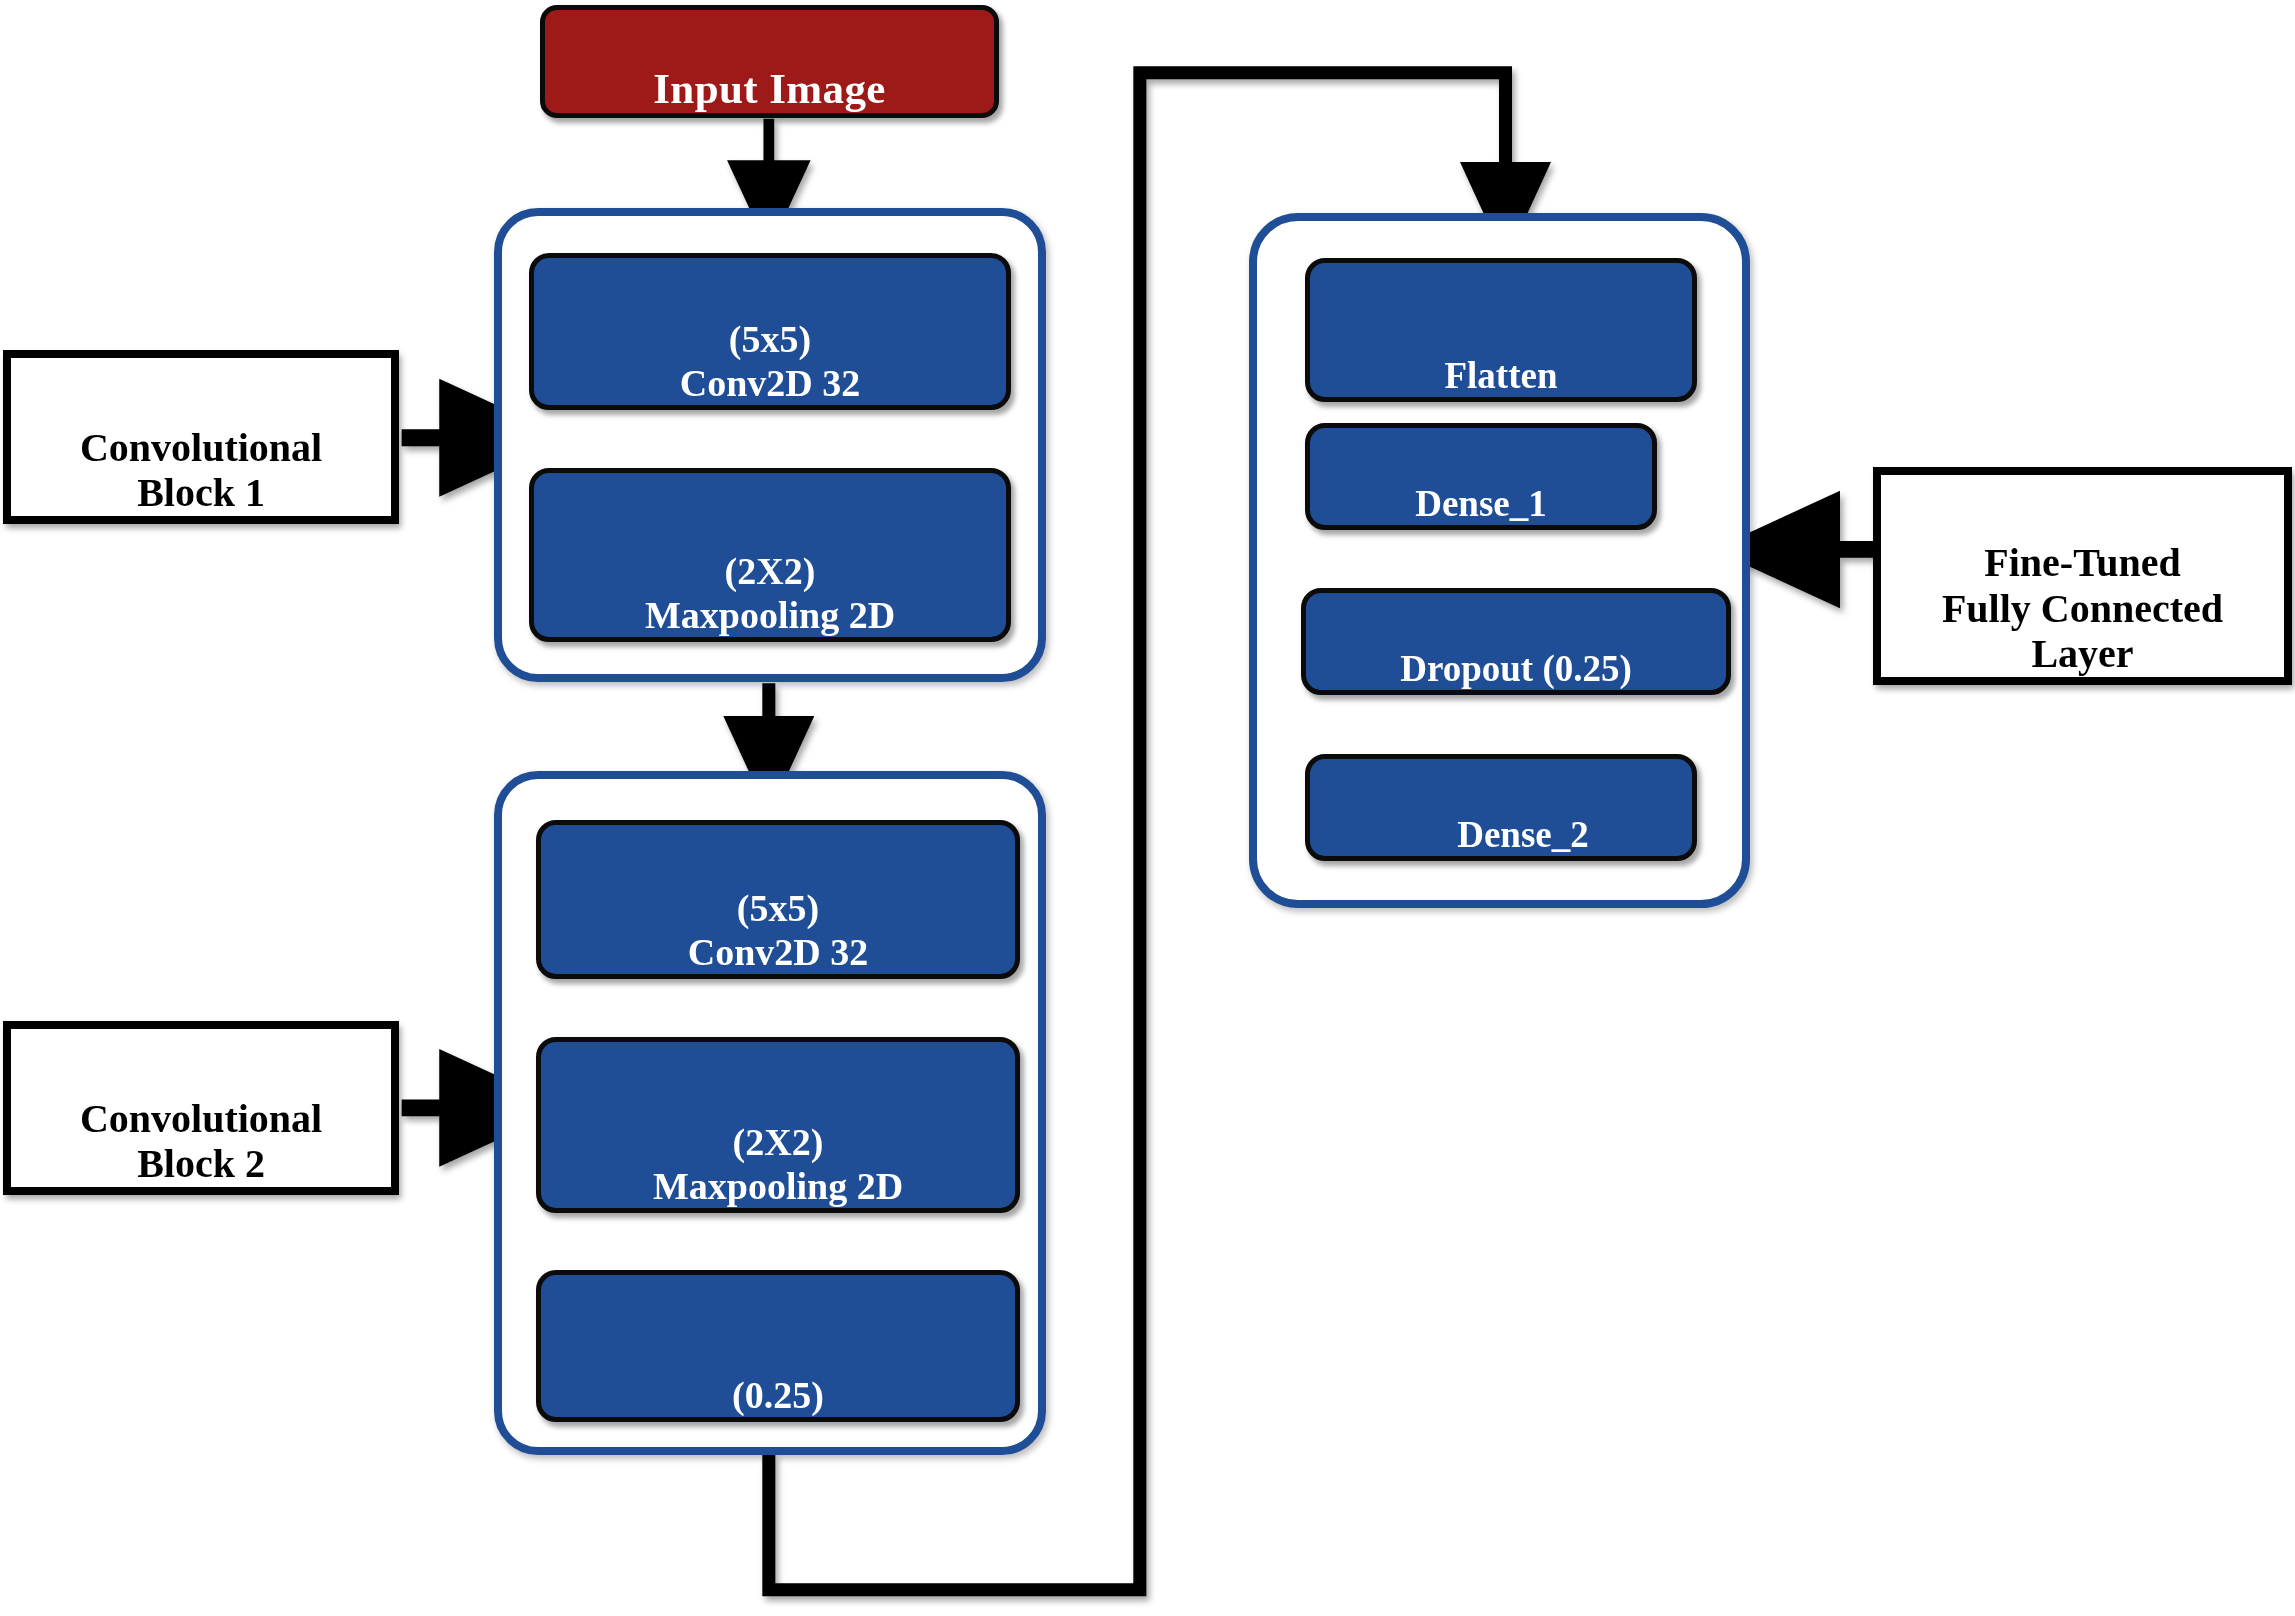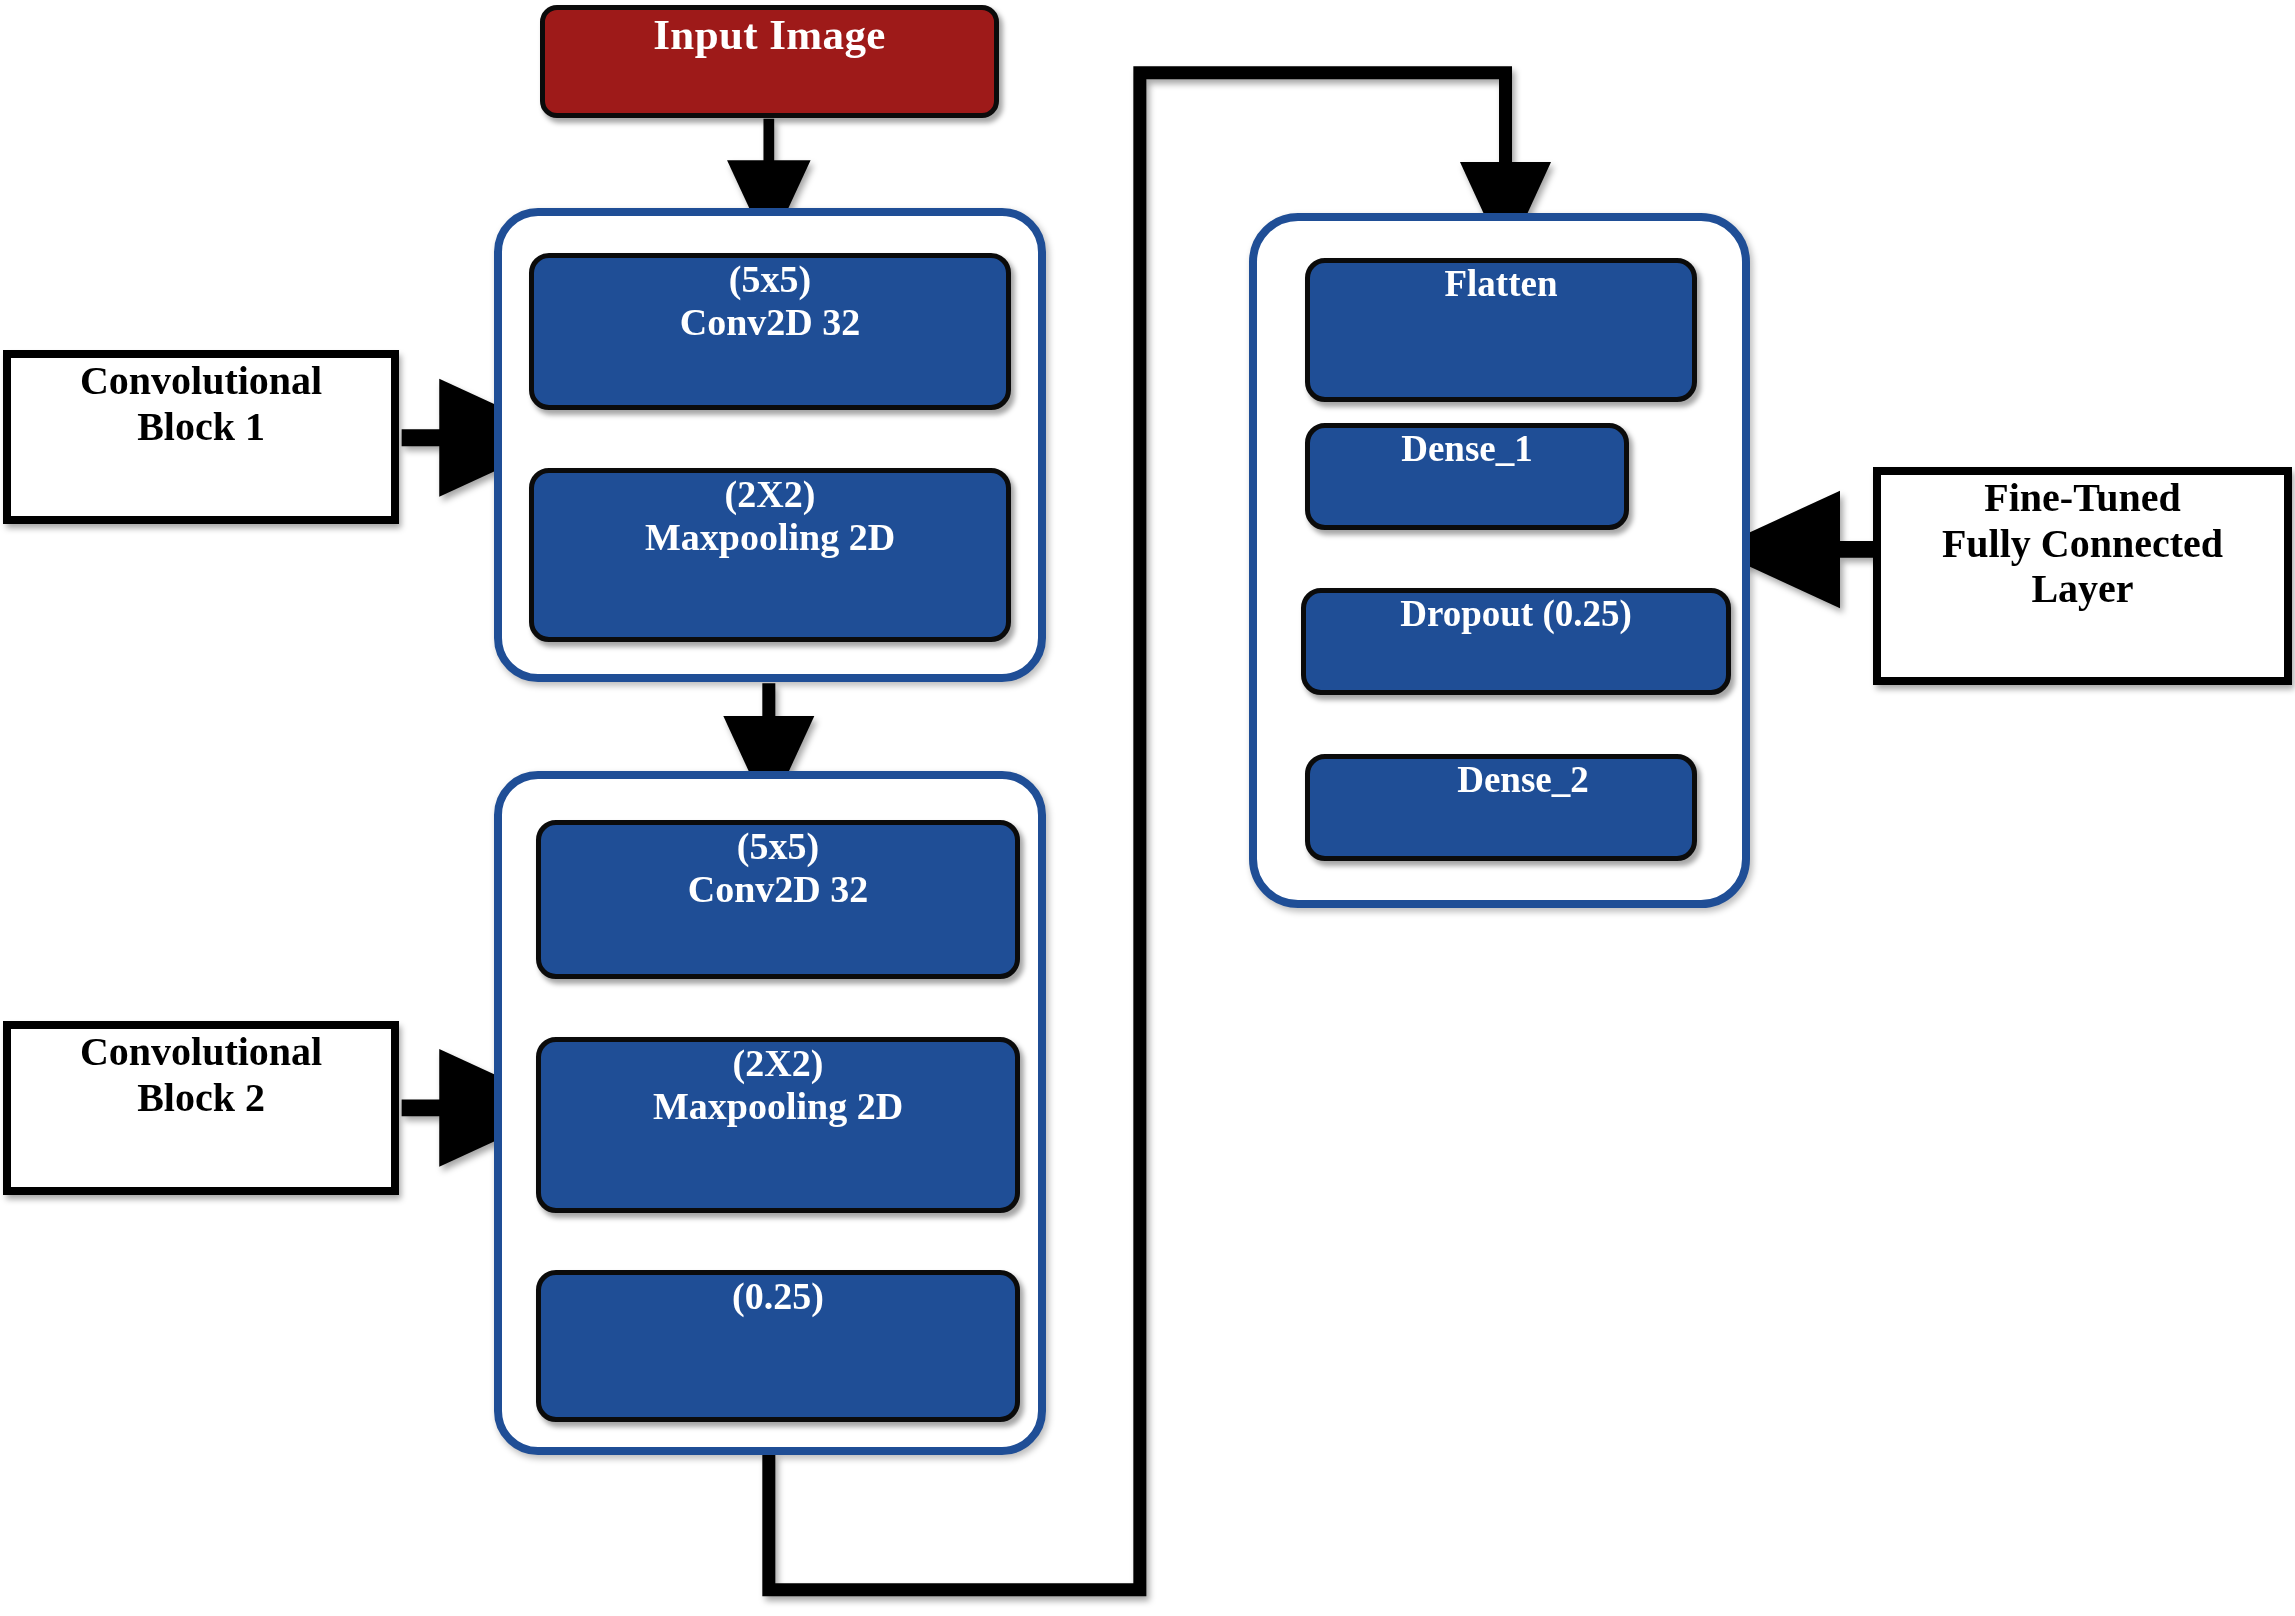--- a/index.html
+++ b/index.html
@@ -24,21 +24,21 @@
     width: 2295px;
     height: 1616px;
     pointer-events: none;
   }
 
   
   .node {
     position: absolute;
     box-sizing: border-box;
     display: flex;
-    align-items: flex-start;
+    align-items: flex-end;
     justify-content: center;
     text-align: center;
     line-height: 1.14;
     font-weight: bold;
   }
 
   
   .input-node {
     background: #9e1a19;
     border: 5.4px solid #0b0b0b;
@@ -175,21 +175,21 @@
       <i>(0.25)</i>
     </span>
   </div>
 
   <div class="group" style="left:1249px; top:213px; width:501px; height:695px; border-radius:49px;"></div>
 
   <div class="node layer small" style="left:1305px; top:258px; width:392px; height:144px;">
     <span class="lines">Flatten</span>
   </div>
 
-  <div class="node layer small" style="left:1305px; top:423px; width:324px; height:107px;">
+  <div class="node layer small" style="left:1305px; top:423px; width:352px; height:107px;">
     <span class="lines">Dense_1</span>
   </div>
 
   <div class="node layer small" style="left:1301px; top:588px; width:430px; height:107px;">
     <span class="lines">Dropout (0.25)</span>
   </div>
 
   <div class="node layer small" style="left:1305px; top:754px; width:392px; height:107px;padding-left:44px;">
     <span class="lines">Dense_2</span>
   </div>

